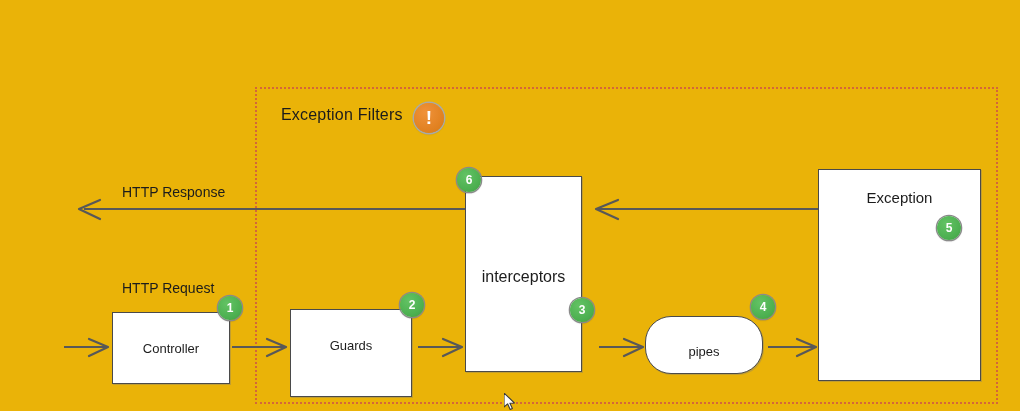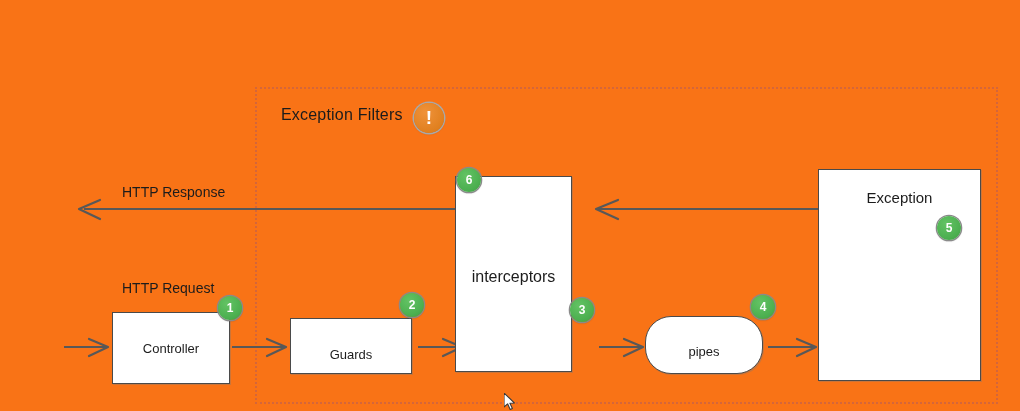--- a/index.html
+++ b/index.html
@@ -8,21 +8,21 @@
     background: #ffffff;
   }
   body {
     font-family: "Liberation Sans", sans-serif;
     -webkit-font-smoothing: antialiased;
   }
   #canvas {
     position: relative;
     width: 1020px;
     height: 411px;
-    background: #f97316;
+    background: #eab308;
     overflow: hidden;
   }
   .abs { position: absolute; }
 
   
   .exception-region {
     left: 255px;
     top: 87px;
     width: 743px;
     height: 317px;
@@ -71,24 +71,24 @@
     right: 0;
     text-align: center;
     color: #1c1c1c;
     font-size: 13px;
     line-height: 1.25;
   }
 
   #box-middleware { left: 112px; top: 312px; width: 118px; height: 72px; }
   #box-middleware .box-label { top: 28px; }
 
-  #box-guards { left: 290px; top: 318px; width: 122px; height: 56px; }
+  #box-guards { left: 290px; top: 309px; width: 122px; height: 88px; }
   #box-guards .box-label { top: 28px; }
 
-  #box-interceptors { left: 455px; top: 176px; width: 117px; height: 196px; }
+  #box-interceptors { left: 465px; top: 176px; width: 117px; height: 196px; }
   #box-interceptors .box-label { top: 90px; font-size: 16px; }
 
   #box-pipes { left: 645px; top: 316px; width: 118px; height: 58px; border-radius: 26px; }
   #box-pipes .box-label { top: 27px; }
 
   #box-controller { left: 818px; top: 169px; width: 163px; height: 212px; }
   #box-controller .box-label { top: 19px; font-size: 15px; }
 
   #box-actions { left: 834px; top: 232px; width: 128px; height: 122px; }
   #box-actions .box-label { top: 40px; }

